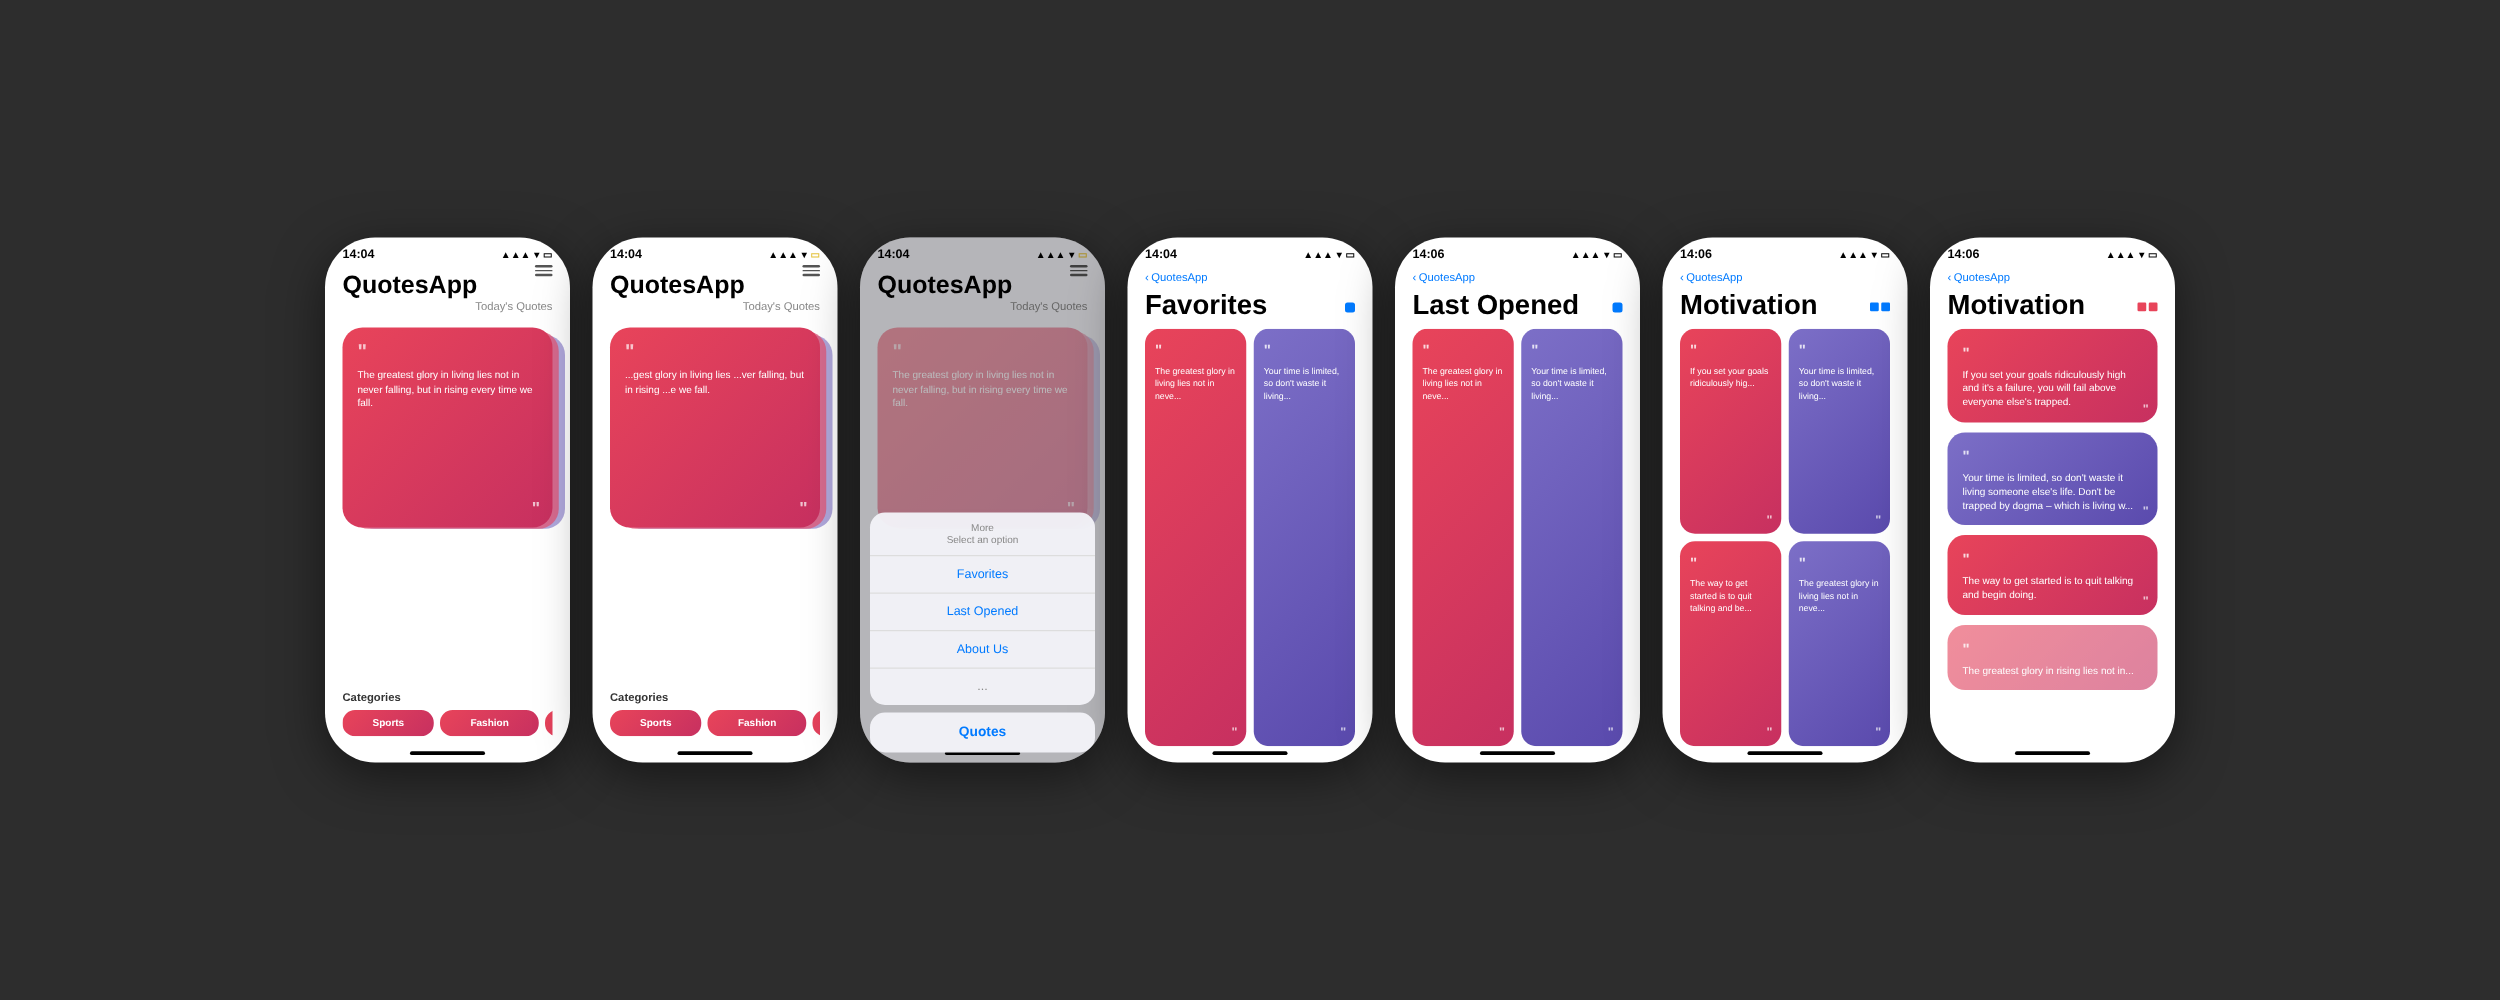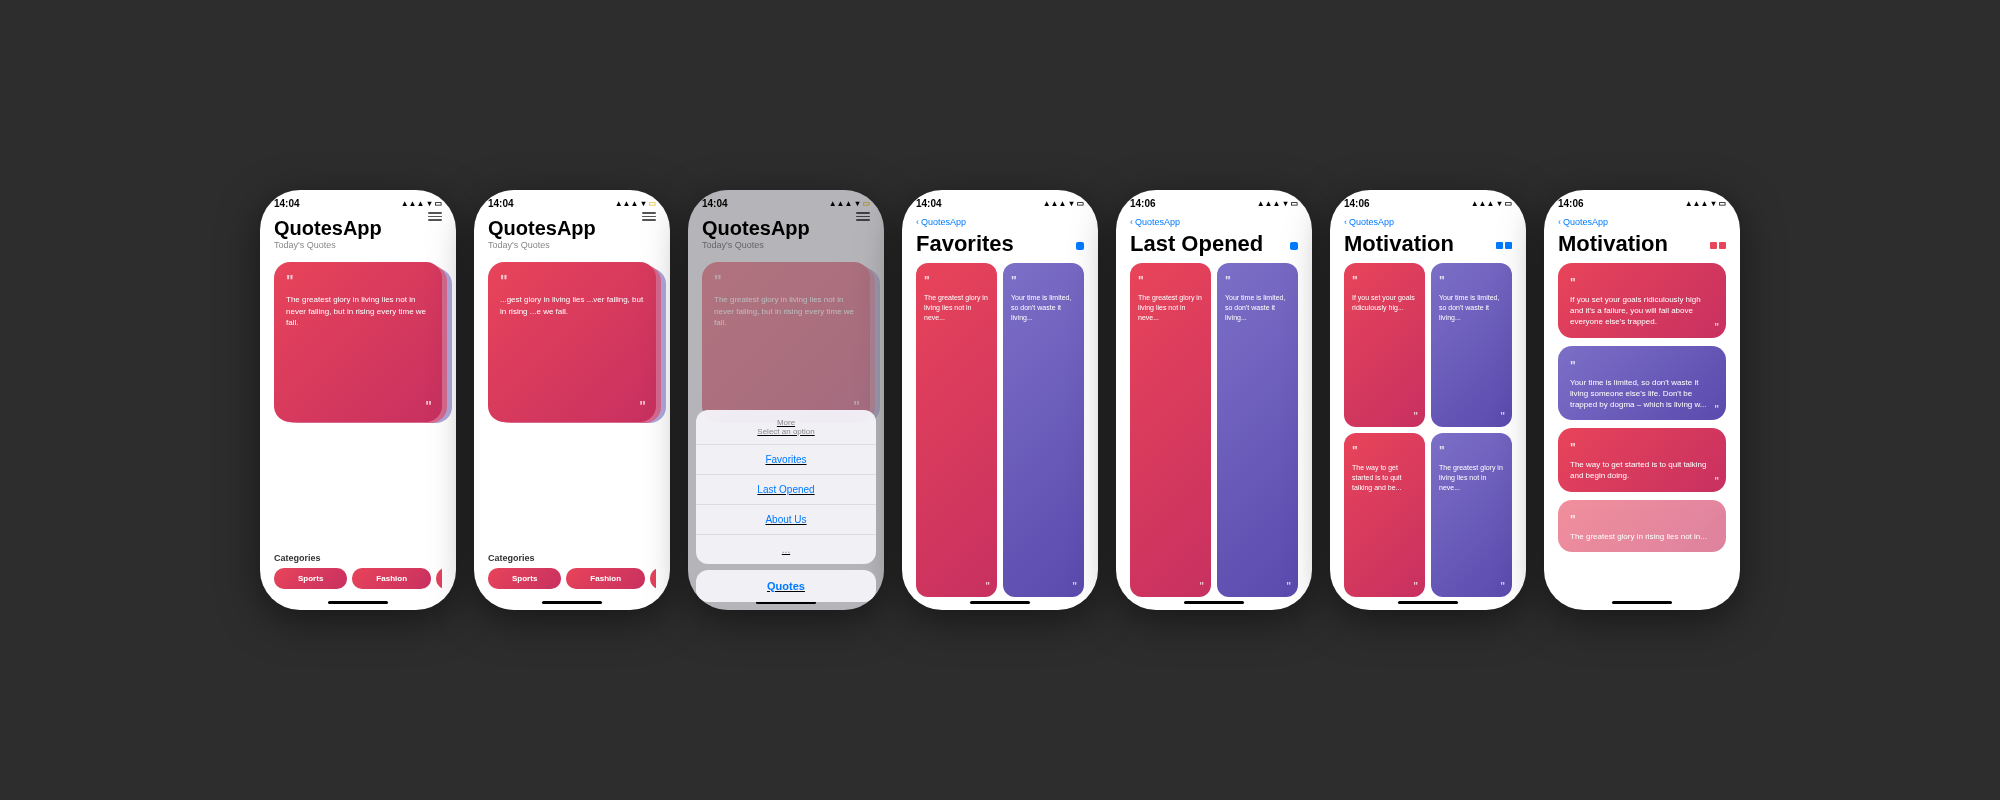--- a/index.html
+++ b/index.html
@@ -51,20 +51,21 @@
     .app-title {
       font-size: 20px;
       font-weight: 700;
       color: #000;
       line-height: 1.1;
     }
     .app-subtitle {
       font-size: 9px;
       color: #888;
       margin-top: 1px;
+      text-align: right;
     }
     .menu-icon {
       position: absolute;
       top: 22px;
       right: 14px;
       display: flex;
       flex-direction: column;
       gap: 2px;
       cursor: pointer;
     }
@@ -235,21 +236,20 @@
     .action-sheet-overlay {
       position: absolute;
       inset: 0;
       background: rgba(0,0,0,0.25);
       z-index: 10;
       display: flex;
       flex-direction: column;
       justify-content: flex-end;
       padding: 8px;
       gap: 6px;
-      text-decoration: underline;
     }
     .action-sheet-main {
       background: rgba(242,242,247,0.97);
       border-radius: 12px;
       overflow: hidden;
     }
     .action-sheet-title {
       text-align: center;
       font-size: 8px;
       color: #888;

